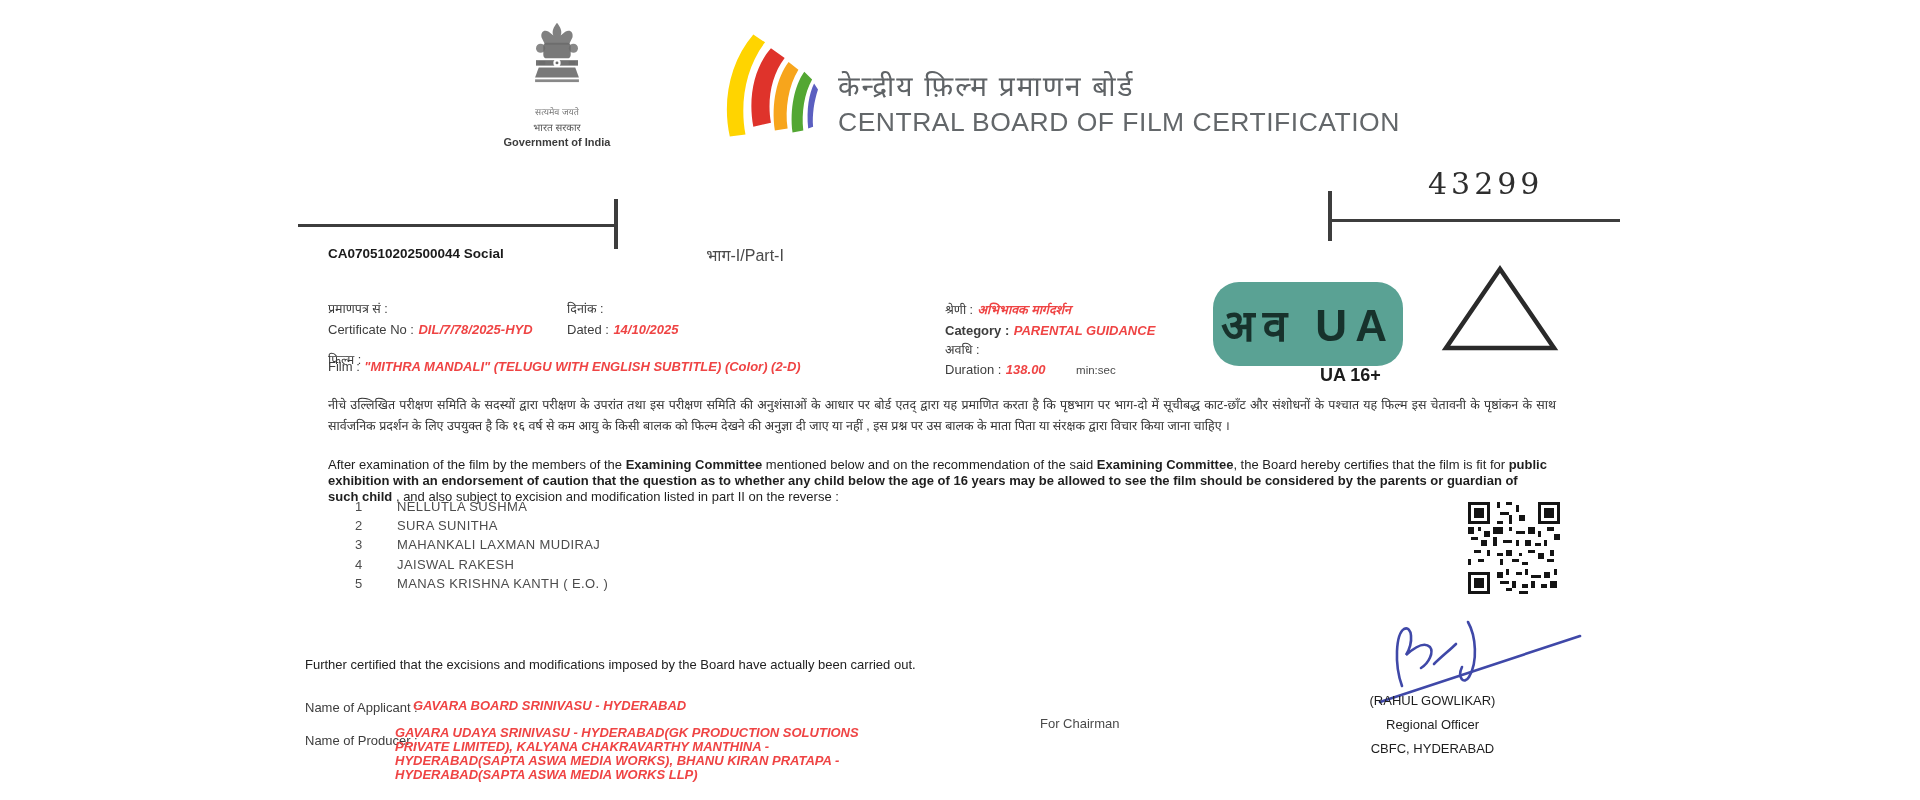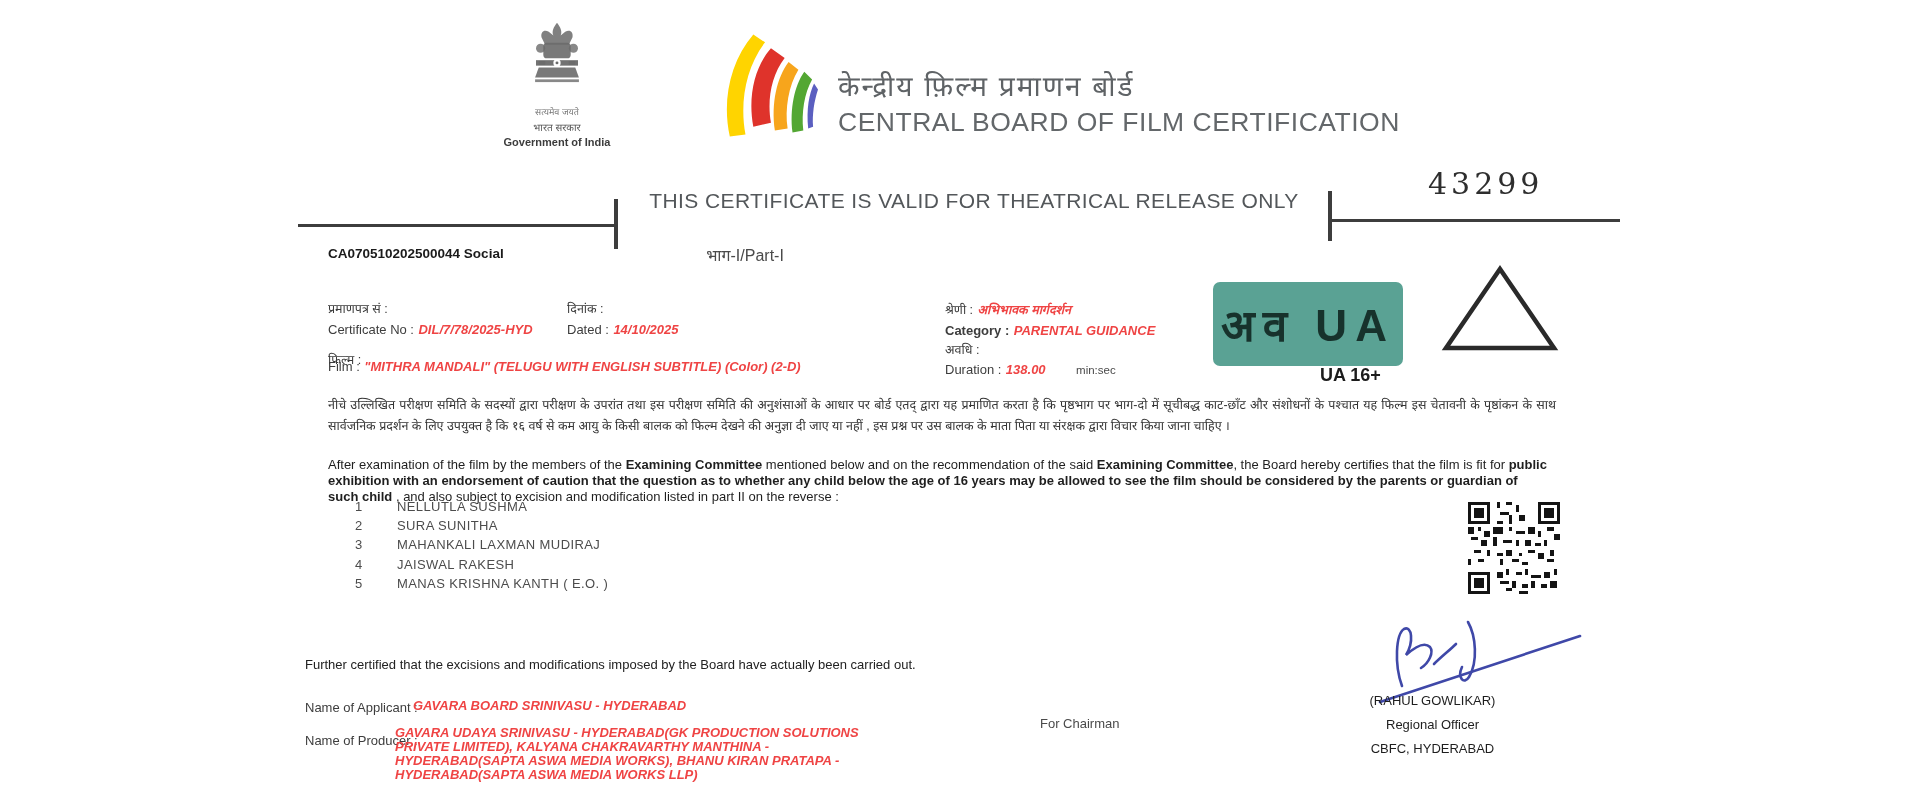--- a/index.html
+++ b/index.html
@@ -24,21 +24,21 @@
   .validity .hi{font-size:20px;color:#3a3a3a;line-height:27px;}
   .validity .en{font-size:21px;color:#53575a;line-height:26px;letter-spacing:.4px;}
   .part-label{left:650px;top:244px;width:190px;text-align:center;font-size:16px;color:#4a4a4a;}
   .file-number{left:328px;top:246px;font-size:13.5px;font-weight:bold;color:#1a1a1a;}
   
   .lab{color:#3d3d3d;font-size:13px;}
   .lab-hi{color:#3a3a3a;font-size:12.5px;}
   .val{color:#ef4444;font-weight:bold;font-size:13px;font-style:italic;}
   .unit{color:#4a4a4a;font-size:11.5px;margin-left:26px;}
   
-  .ua-badge{left:1213px;top:282px;width:190px;height:84px;border-radius:7px;
+  .ua-badge{left:1213px;top:282px;width:190px;height:84px;border-radius:26px;
             display:flex;align-items:center;justify-content:center;
             font-size:44px;font-weight:600;letter-spacing:8px;color:#17322c;}
   .age-label{left:1320px;top:365px;font-size:18px;font-weight:bold;color:#1c1c1c;}
   
   .para-hi{left:328px;top:395px;width:1228px;font-size:12.5px;line-height:20.5px;
            text-align:justify;color:#333;}
   .para-en{left:328px;top:457px;width:1222px;font-size:13px;line-height:15.8px;color:#1f1f1f;}
   
   .committee{left:355px;top:499px;font-size:13px;color:#4c4c4c;letter-spacing:.4px;}
   .committee .row{height:19.2px;display:flex;}
@@ -98,21 +98,20 @@
   </div>
 
   <div class="abs serial">43299</div>
 
   <div class="abs hline" style="left:298px;top:224px;width:318px;"></div>
   <div class="abs vbar" style="left:614px;top:199px;height:50px;"></div>
   <div class="abs vbar" style="left:1328px;top:191px;height:50px;"></div>
   <div class="abs hline" style="left:1328px;top:219px;width:292px;"></div>
 
   <div class="abs validity">
-    <div class="en">THIS CERTIFICATE IS VALID FOR THEATRICAL RELEASE ONLY</div>
   </div>
   <div class="abs part-label">भाग-I/Part-I</div>
   <div class="abs file-number">CA070510202500044 Social</div>
 
   <div class="abs lab-hi" style="left:328px;top:300px;">प्रमाणपत्र सं  :</div>
   <div class="abs" style="left:328px;top:320px;">
     <span class="lab">Certificate No :</span>
     <span class="val">DIL/7/78/2025-HYD</span>
   </div>
   <div class="abs lab-hi" style="left:567px;top:300px;">दिनांक :</div>

